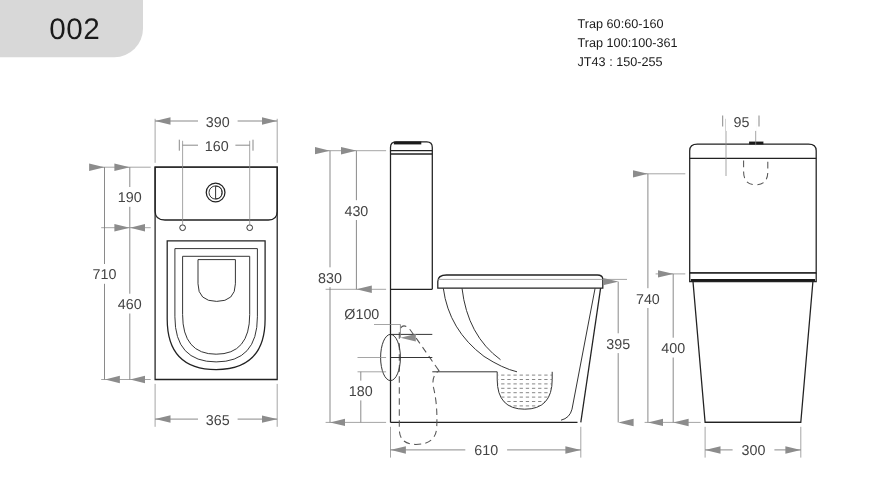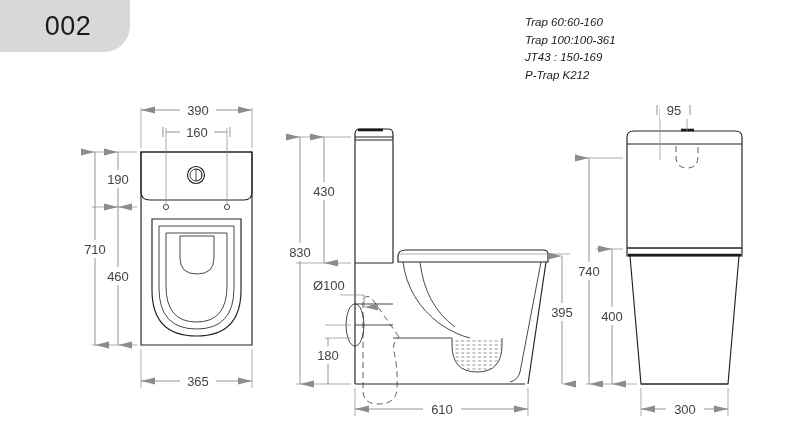--- a/index.html
+++ b/index.html
@@ -50,21 +50,21 @@
   }
   .notes {
     position: absolute;
     left: 525px;
     top: 14px;
     font-size: 11.5px;
     color: #1a1a1a;
     line-height: 17.5px;
     white-space: nowrap;
   }
-  .notes div { height: 17.5px; font-style: italic; }
+  .notes div { height: 17.5px; }
   svg text {
     font-family: "Liberation Sans", sans-serif;
     fill: #3d3d3d;
     font-size: 13px;
   }
   .dim-txt { font-size: 13px; fill: #444444; }
   .obj { fill: none; stroke: #222222; stroke-width: 1.15; }
   .obj-thin { fill: none; stroke: #333333; stroke-width: 0.9; }
   .obj-thick { fill: none; stroke: #1a1a1a; stroke-width: 2.6; }
   .hidden-line { fill: none; stroke: #555555; stroke-width: 0.95; stroke-dasharray: 6 4; }
@@ -78,22 +78,21 @@
 
 <div id="sheet">
 
   <div class="tab-label">
     <span>002</span>
   </div>
 
   <div class="notes">
     <div>Trap 60:60-160</div>
     <div>Trap 100:100-361</div>
-    <div>JT43  : 150-169</div>
-    <div>P-Trap K212</div>
+    <div>JT43  : 150-255</div>
   </div>
 
   <svg id="drawing" viewBox="0 0 800 440">
     <defs>
       <marker id="arrL" markerWidth="14" markerHeight="8" refX="0" refY="4" orient="auto" markerUnits="userSpaceOnUse">
         <polygon points="14,0.6 14,7.4 0,4" class="arrowfill"></polygon>
       </marker>
       <marker id="arrR" markerWidth="14" markerHeight="8" refX="14" refY="4" orient="auto" markerUnits="userSpaceOnUse">
         <polygon points="0,0.6 0,7.4 14,4" class="arrowfill"></polygon>
       </marker>

